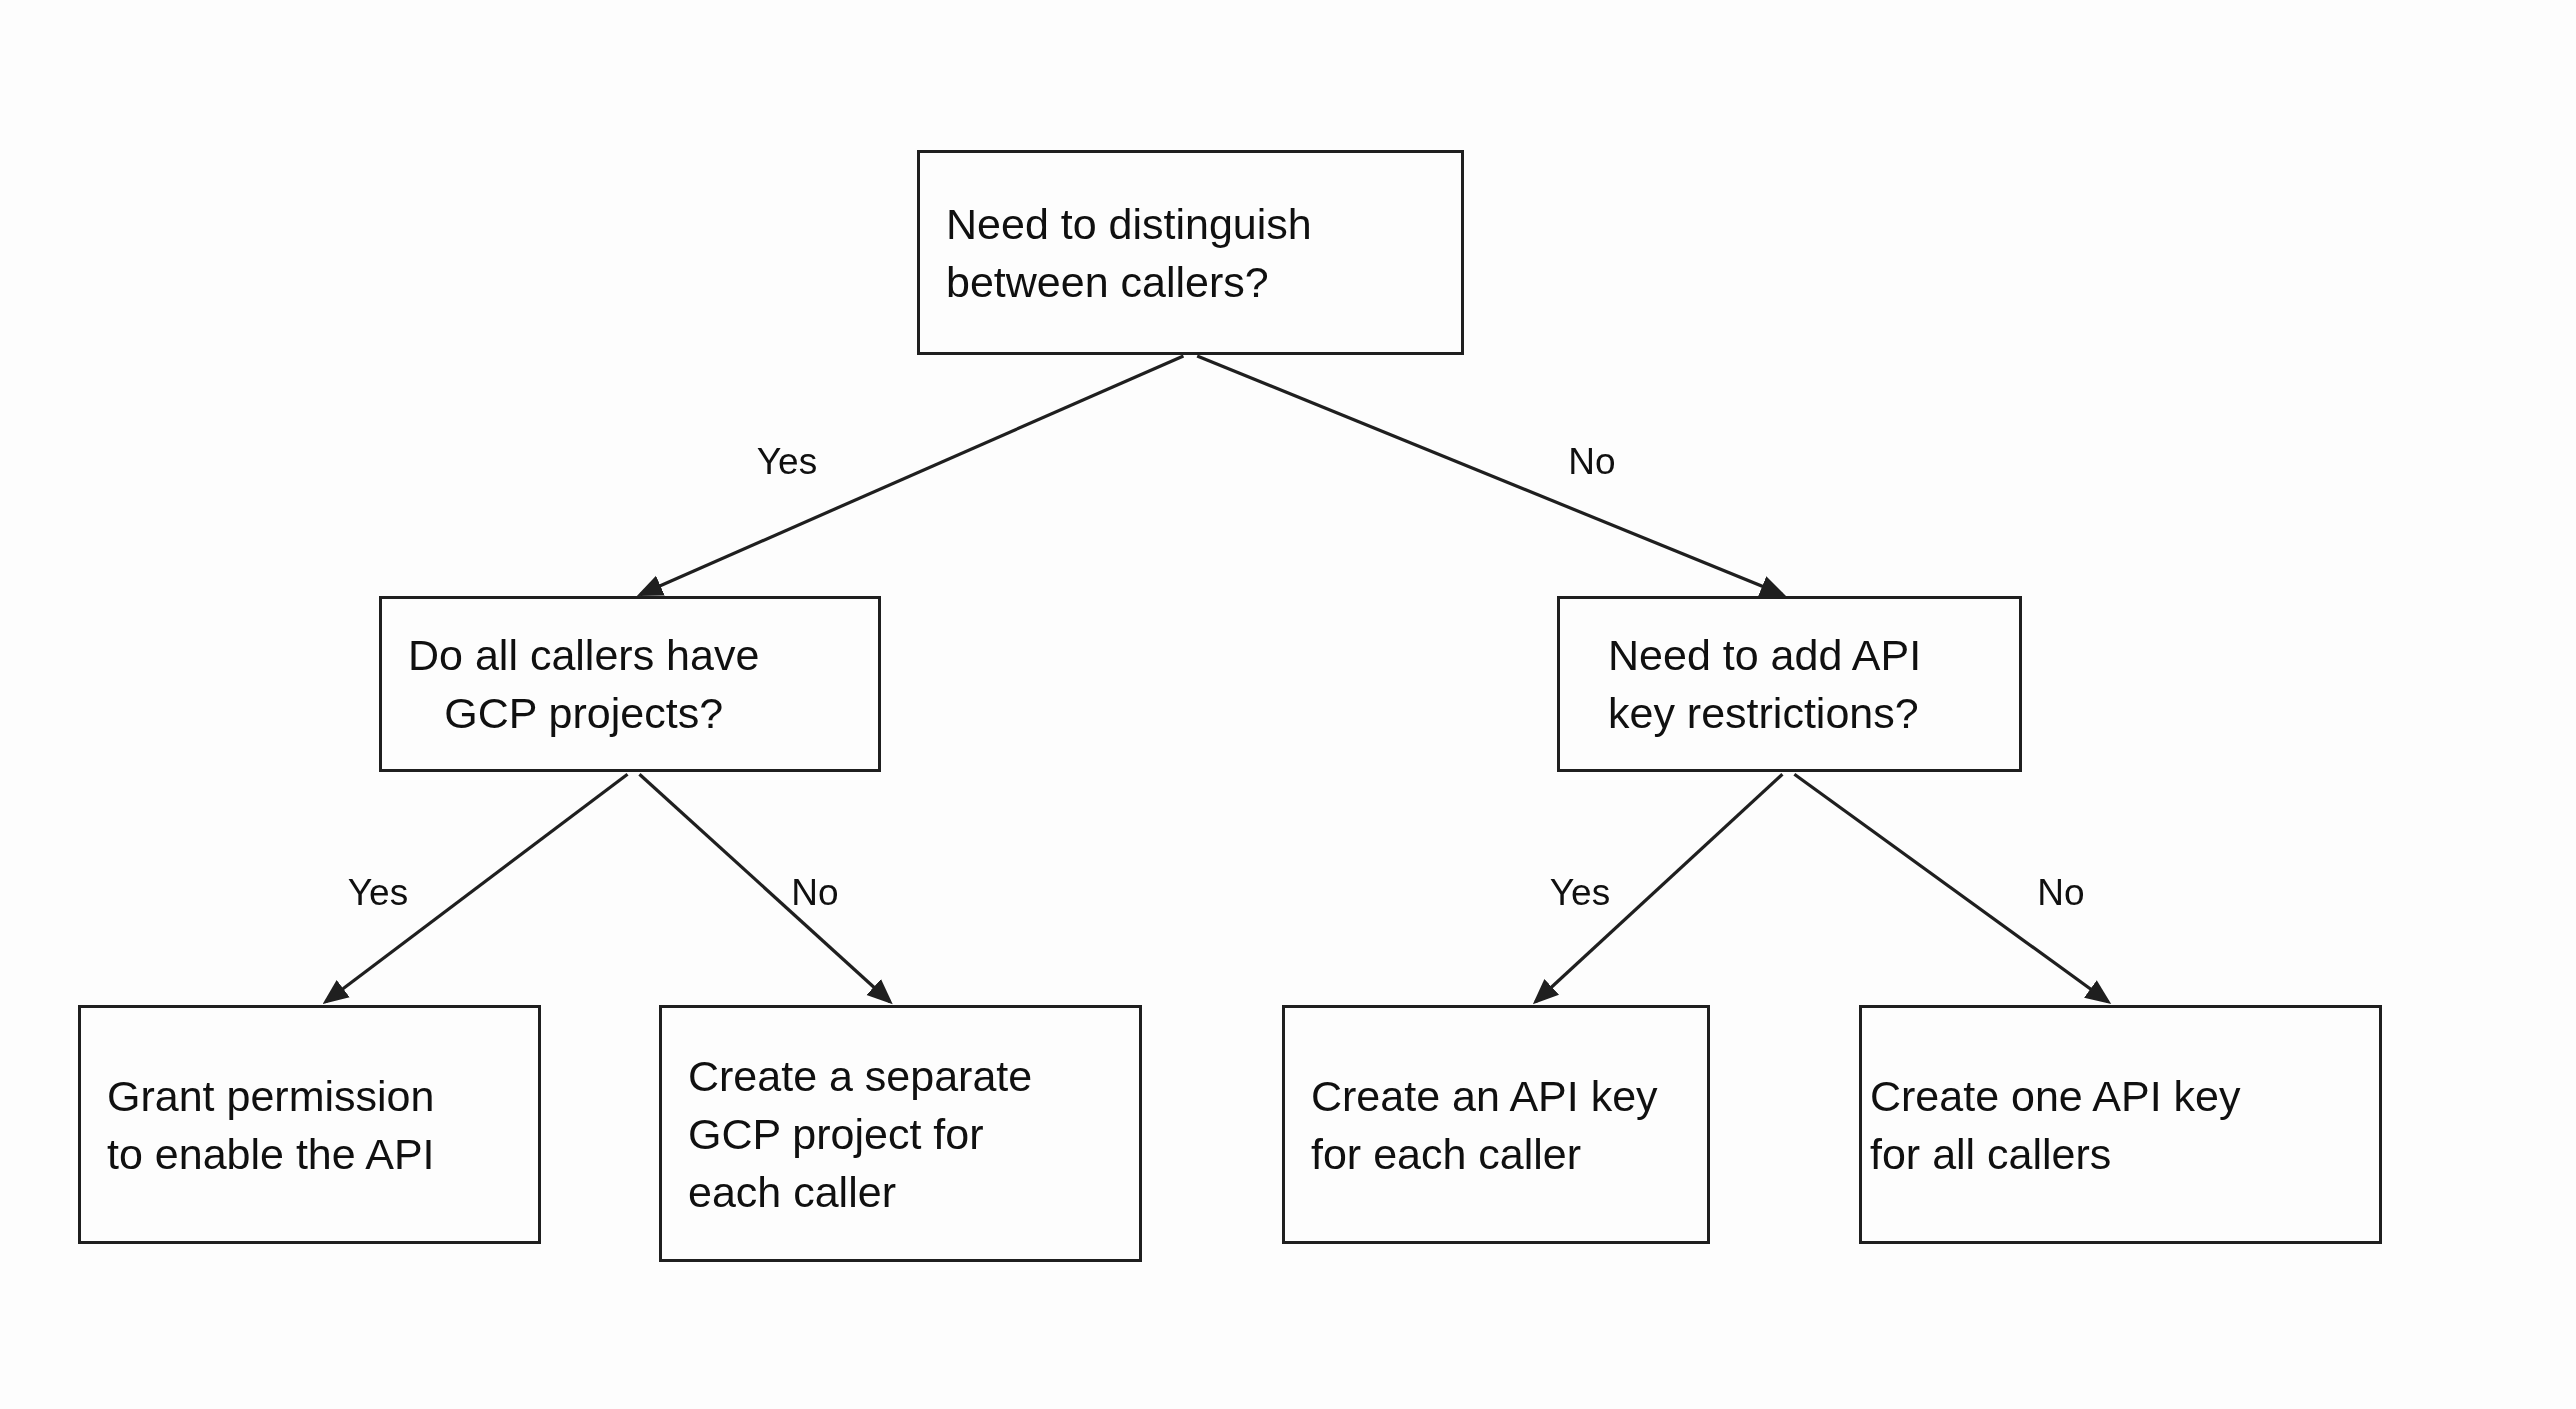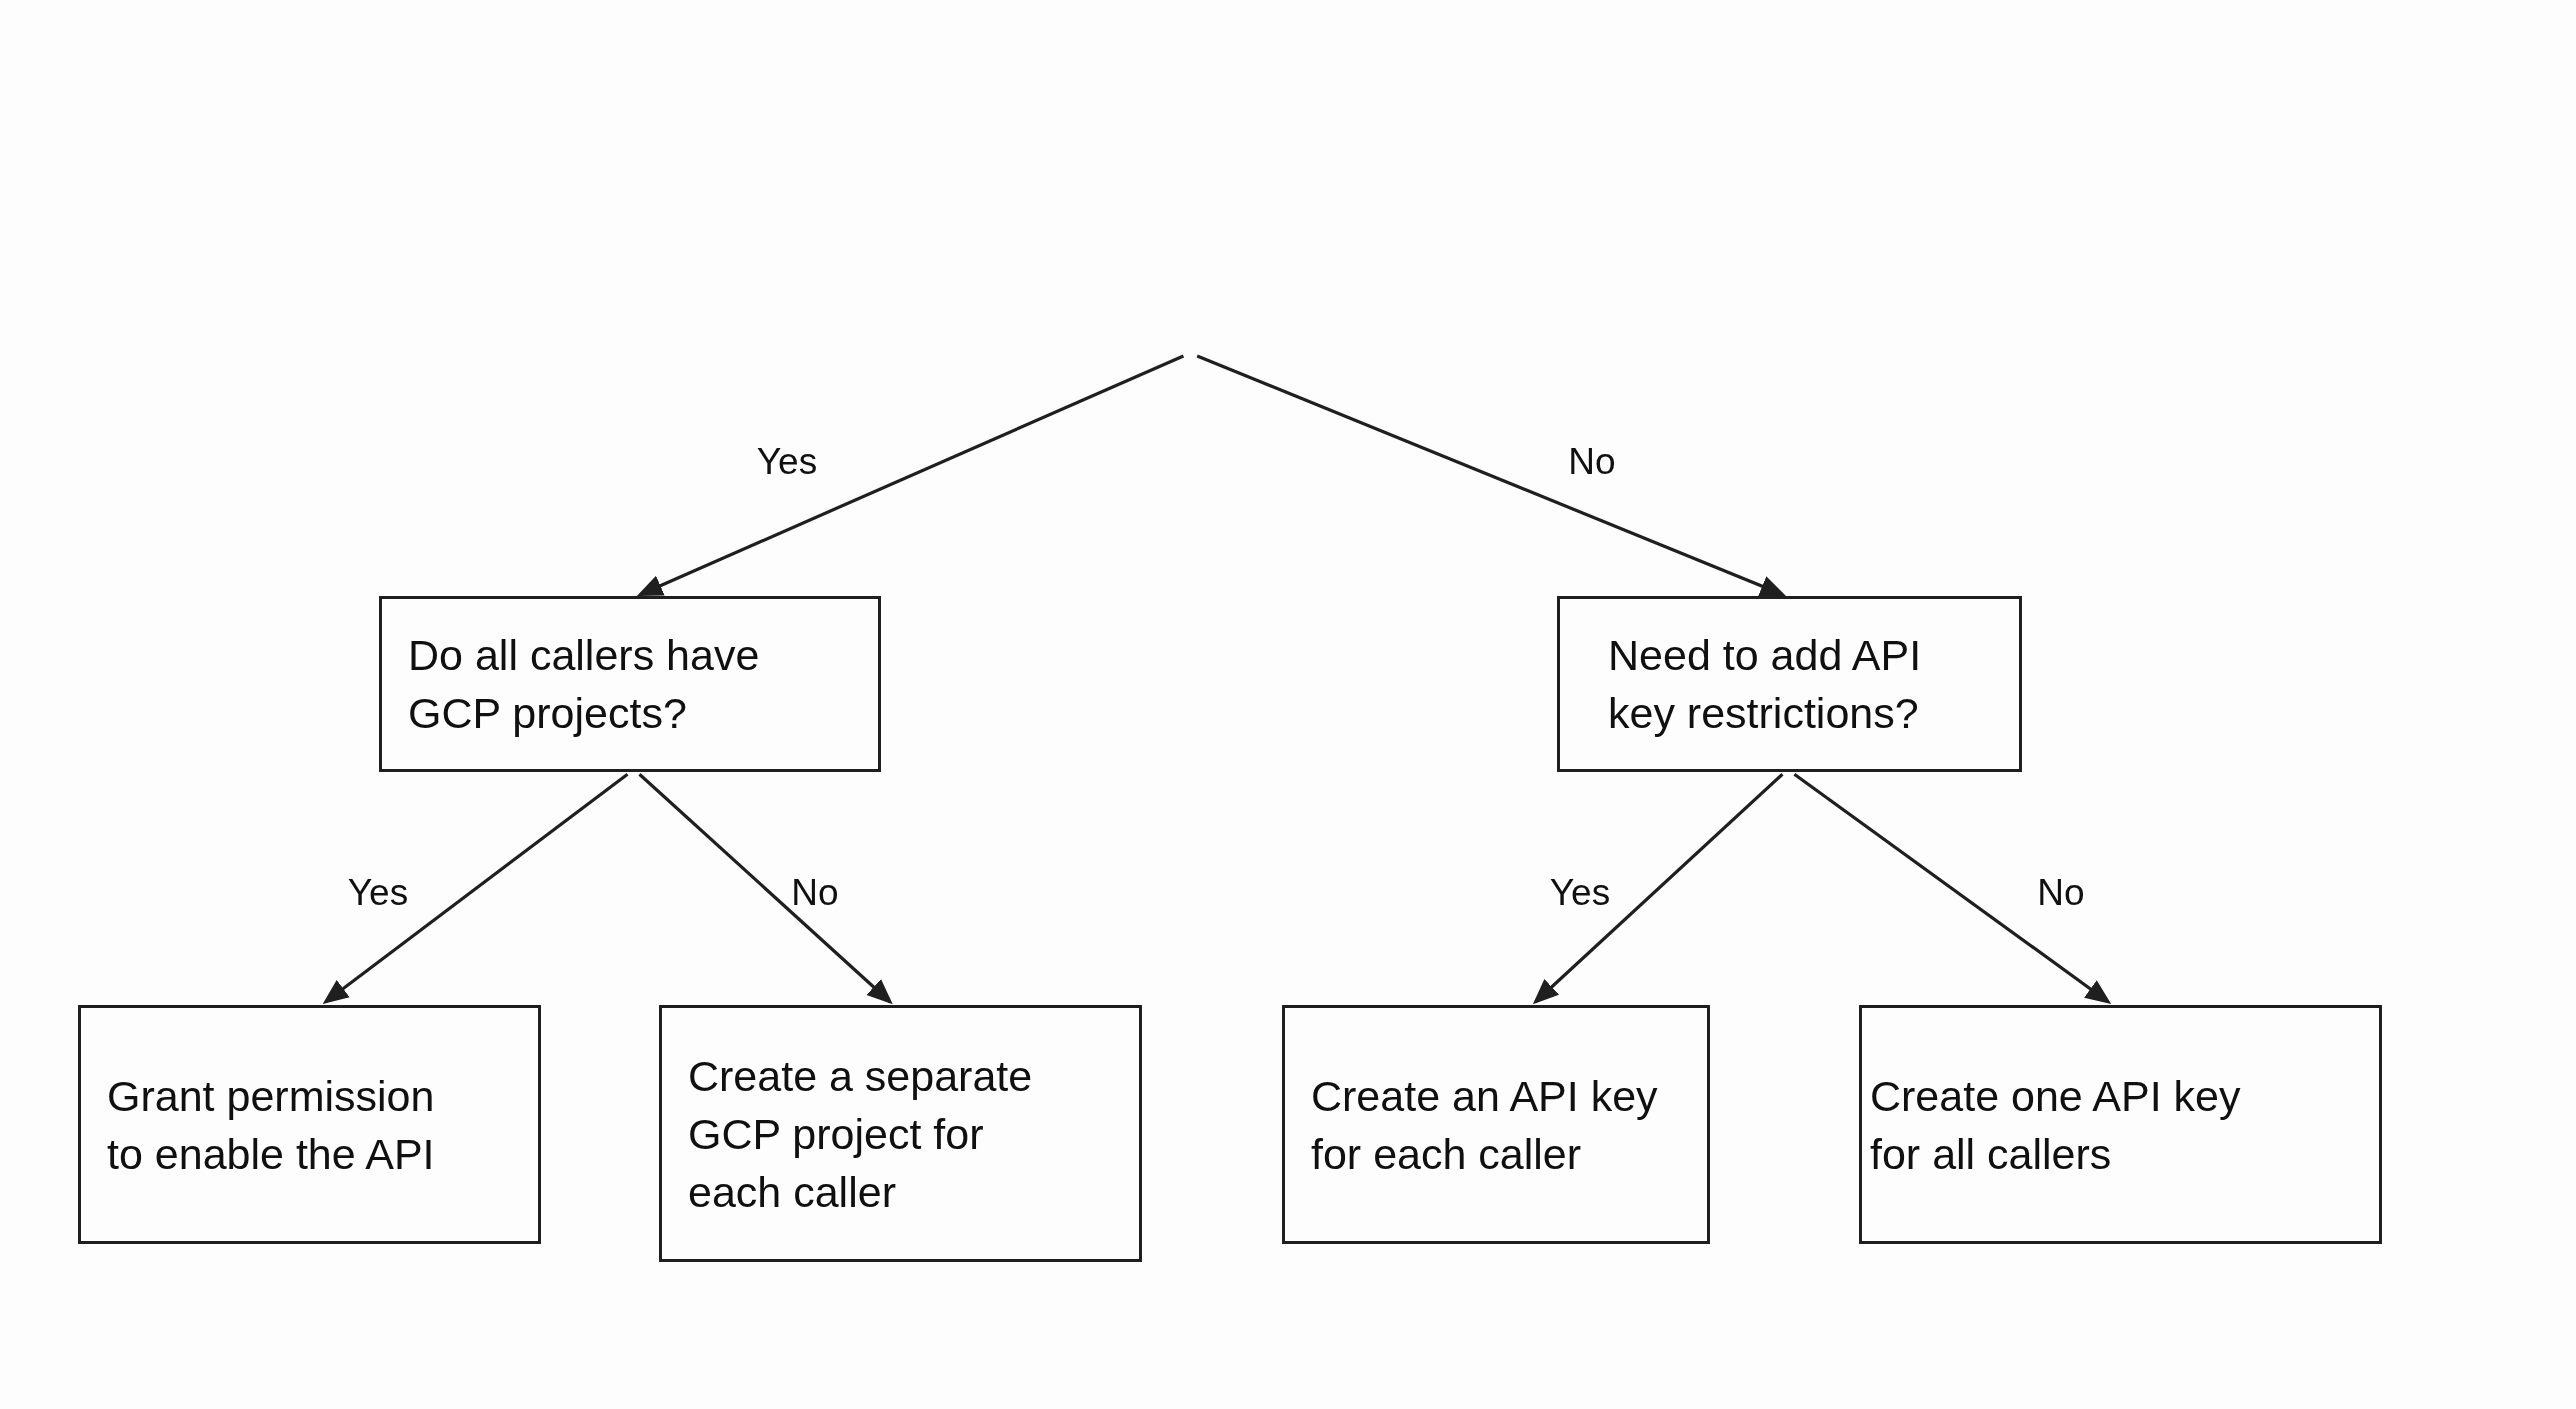--- a/index.html
+++ b/index.html
@@ -67,21 +67,23 @@
       </marker>
     </defs>
   <line x1="1290" y1="388" x2="698" y2="648" marker-end="url(#arrow)"></line>
       <line x1="1305" y1="388" x2="1943" y2="648" marker-end="url(#arrow)"></line>
       <line x1="684" y1="844" x2="355" y2="1092" marker-end="url(#arrow)"></line>
       <line x1="697" y1="844" x2="970" y2="1092" marker-end="url(#arrow)"></line>
       <line x1="1943" y1="844" x2="1674" y2="1092" marker-end="url(#arrow)"></line>
       <line x1="1956" y1="844" x2="2298" y2="1092" marker-end="url(#arrow)"></line>
     </svg>
 
-  <div class="node" style="left: 379px; top: 596px; width: 502px; height: 176px;">Do all callers have
+  <div class="node" style="left: 917px; top: 150px; width: 547px; height: 205px;">Need to distinguish
+between callers?</div>
+  <div class="node" style="left: 379px; top: 596px; width: 502px; height: 176px; text-align: center;">Do all callers have
 GCP projects?</div>
   <div class="node" style="left: 1557px; top: 596px; width: 465px; height: 176px; padding-left: 48px;">Need to add API
 key restrictions?</div>
   <div class="node" style="left: 78px; top: 1005px; width: 463px; height: 239px;">Grant permission
 to enable the API</div>
   <div class="node" style="left: 659px; top: 1005px; width: 483px; height: 257px;">Create a separate
 GCP project for
 each caller</div>
   <div class="node" style="left: 1282px; top: 1005px; width: 428px; height: 239px;">Create an API key
 for each caller</div>

